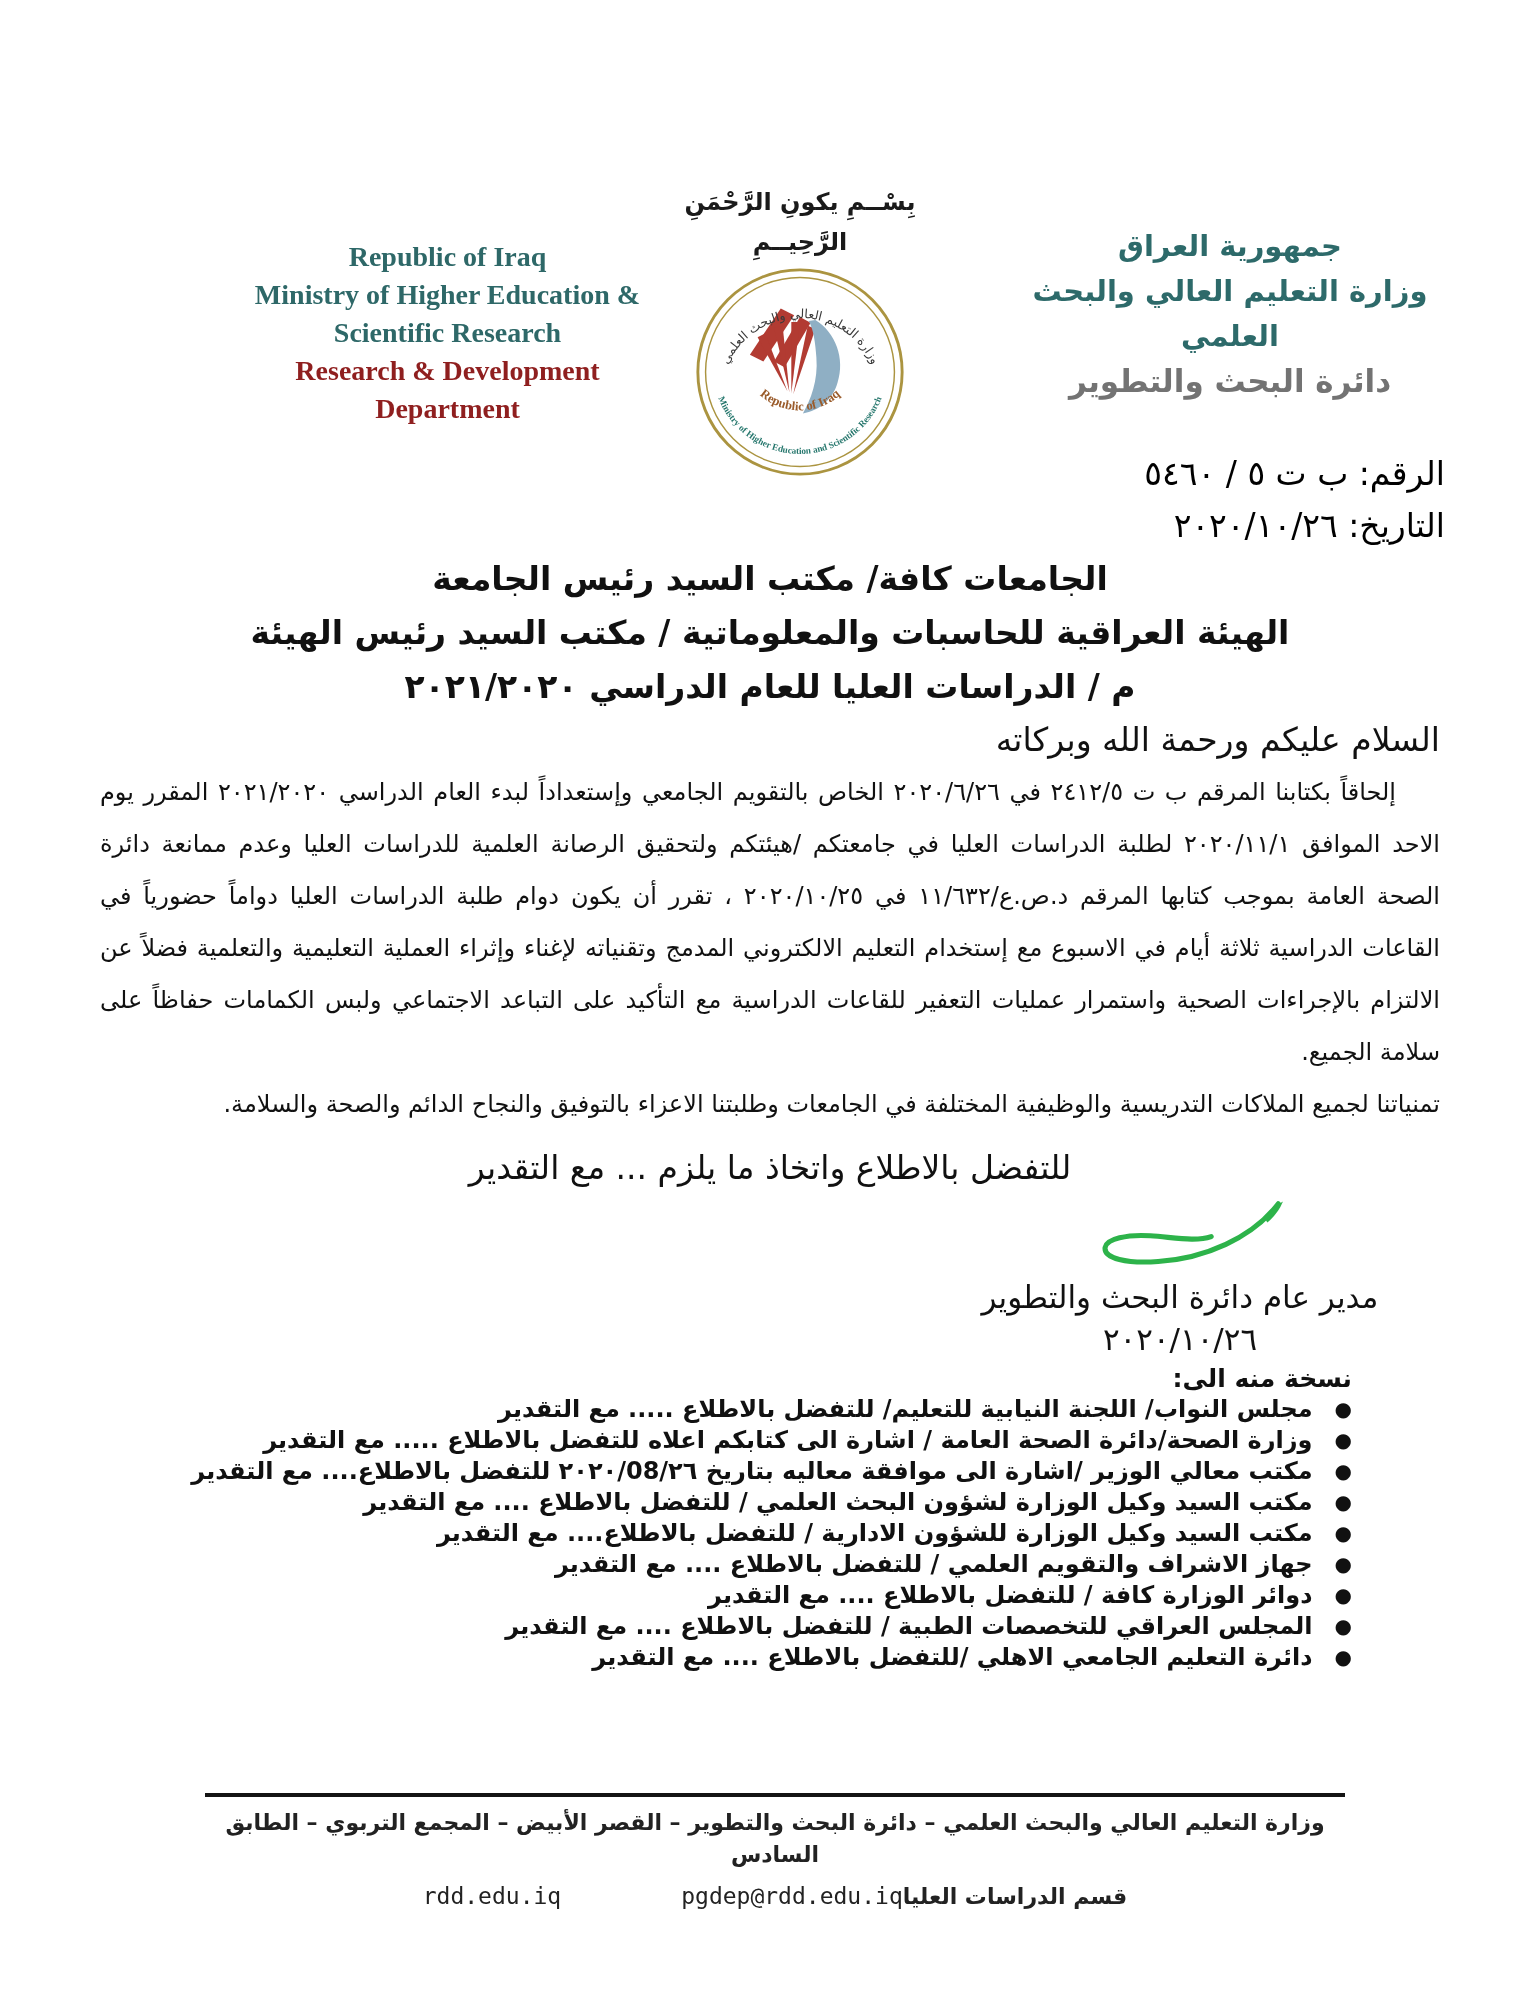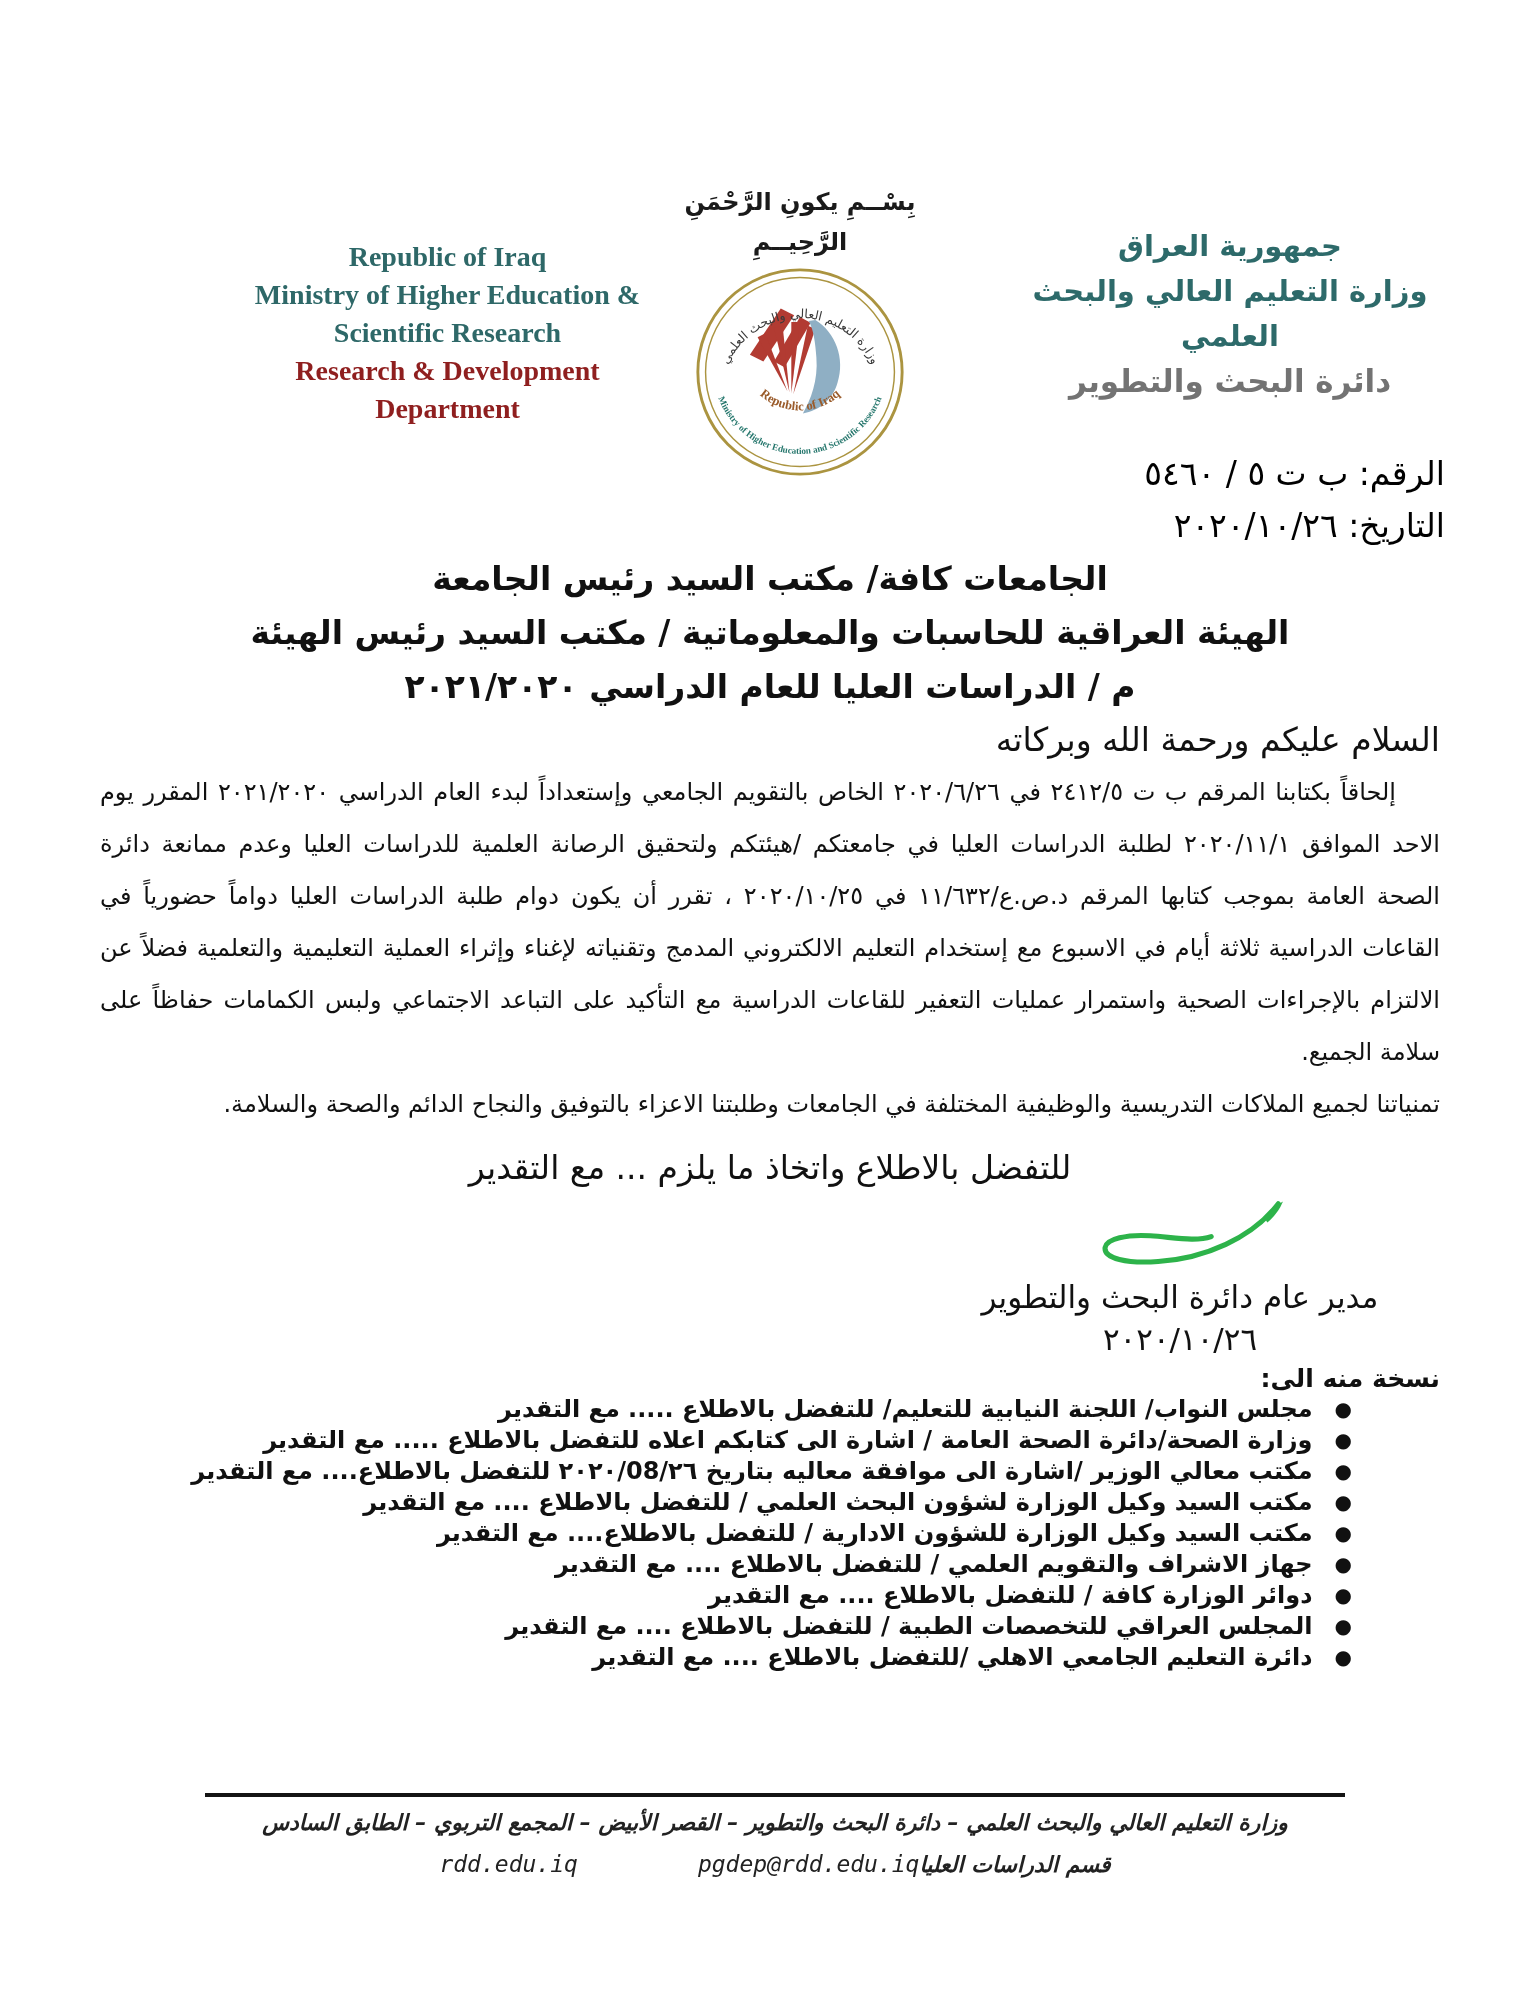--- a/index.html
+++ b/index.html
@@ -36,27 +36,27 @@
   .greeting{margin-top:0;text-align:right;font-size:33px;line-height:52px;}
   .par{text-align:justify;font-size:24px;line-height:52px;}
   .par.indent{text-indent:44px;}
   .closing{margin-top:12px;text-align:center;font-size:33px;line-height:52px;}
   
   .sig{margin-top:2px;margin-left:150px;width:520px;text-align:center;direction:rtl;}
   .sig-ink{height:80px;}
   .sig-line{font-size:31px;line-height:42px;}
   
   .cc{margin-top:4px;}
-  .cc-heading{text-align:right;font-size:25px;font-weight:bold;line-height:30px;}
+  .cc-heading{margin-right:88px;text-align:right;font-size:25px;font-weight:bold;line-height:30px;}
   .cc-list{margin-right:88px;}
   .cc-item{display:flex;direction:rtl;gap:22px;align-items:flex-start;
     font-size:24px;font-weight:bold;line-height:31px;text-align:right;}
   .cc-item .bullet{font-size:20px;line-height:31px;}
   
-  .footer{position:absolute;left:205px;top:1793px;width:1140px;text-align:center;font-style:italic;}
+  .footer{position:absolute;left:205px;top:1793px;width:1140px;text-align:center;}
   .footer-rule{border:0;border-top:4px solid #141414;margin:0 0 10px 0;}
   .footer-address{direction:rtl;font-size:22px;font-weight:bold;line-height:32px;color:#222;}
   .footer-row{
     margin-top:12px;display:flex;direction:ltr;justify-content:center;align-items:center;
     font-family:"DejaVu Sans Mono","Liberation Mono",monospace;font-size:23px;color:#222;
   }
   .footer-row .gap{display:inline-block;width:120px;}
   .footer-dept{font-family:"DejaVu Sans",sans-serif;font-weight:bold;font-size:22px;direction:rtl;}
 </style>
 </head>

